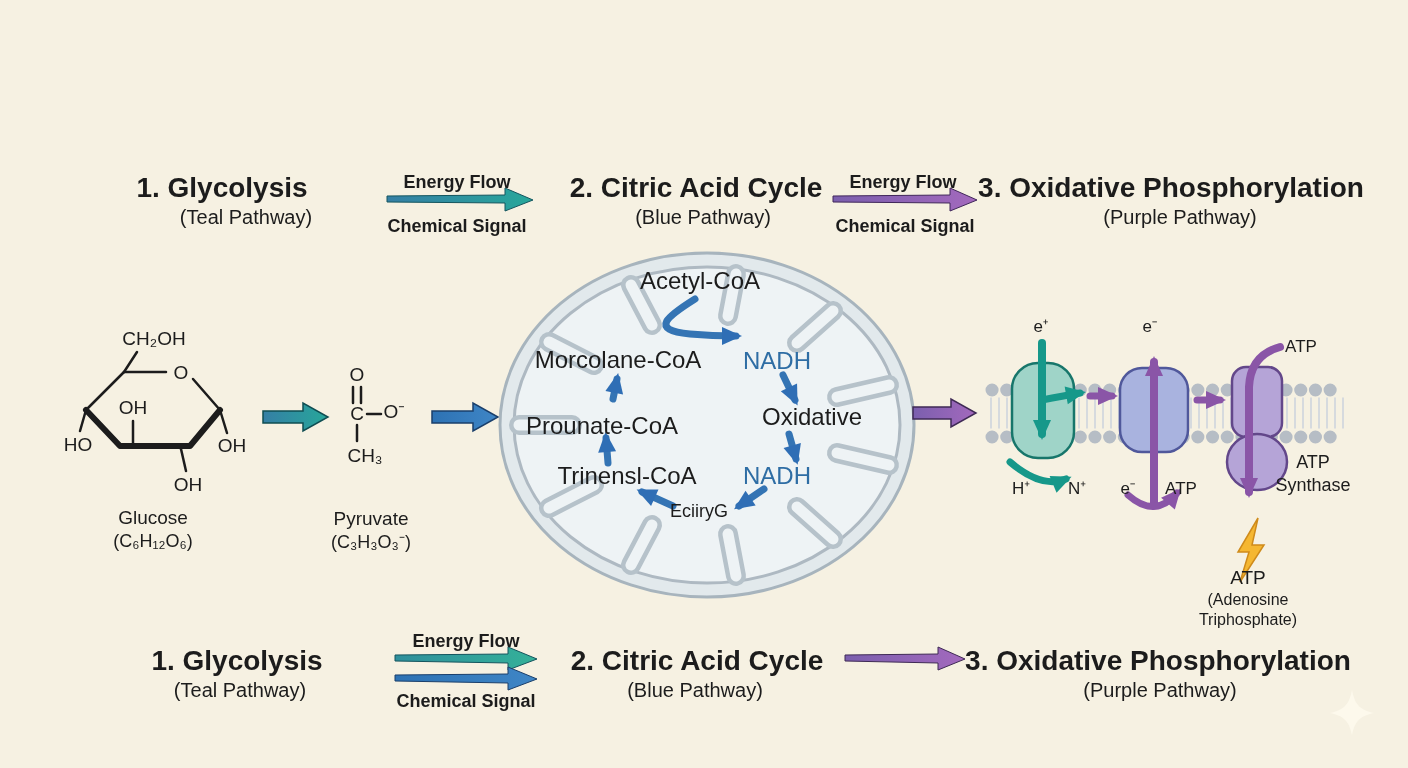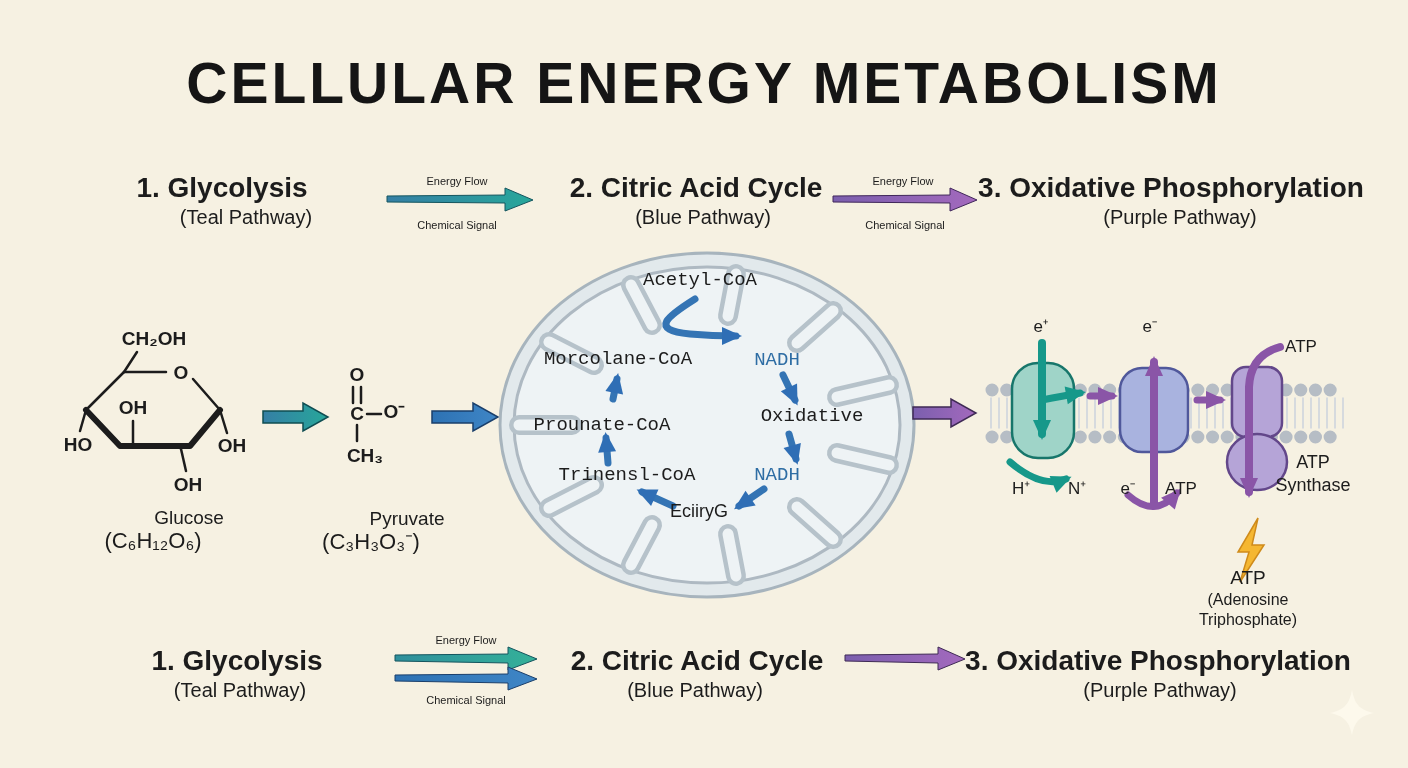--- a/index.html
+++ b/index.html
@@ -9,28 +9,28 @@
   html,body{margin:0;padding:0;}
   body{width:1408px;height:768px;background:var(--bg);
        font-family:"Liberation Sans",sans-serif;color:var(--ink);overflow:hidden;}
   .canvas{position:relative;width:1408px;height:768px;}
   svg.layer{position:absolute;left:0;top:0;}
   .lbl{position:absolute;transform:translate(-50%,-50%);white-space:nowrap;
        line-height:1.05;text-align:center;}
   .title{font-size:57px;font-weight:800;letter-spacing:3px;color:#151515;}
   .step-title{font-size:28px;font-weight:700;}
   .step-sub{font-size:20px;font-weight:400;}
-  .flow-lbl{font-size:11px;font-weight:400;}
-  .node{font-size:19px;font-family:Liberation Mono, monospace;}
+  .flow-lbl{font-size:18px;font-weight:700;}
+  .node{font-size:24px;}
   .node-sm{font-size:18px;}
   .nadh{color:var(--nadh);font-weight:500;}
-  .atom{font-size:19px;font-weight:700;}
+  .atom{font-size:19px;font-weight:400;}
   .atom-bg{background:var(--bg);padding:0 2px;}
-  .chem-name{font-size:19px;margin-left:36px;}
-  .chem-formula{font-size:22px;}
+  .chem-name{font-size:19px;}
+  .chem-formula{font-size:18px;}
   .ion{font-size:17px;font-weight:500;}
   .syn{font-size:18px;}
   .prod{font-size:19px;font-weight:500;}
   .prod-sub{font-size:16px;text-align:center;}
 </style>
 </head>
 <body>
 
 <div class="canvas">
 
@@ -159,21 +159,20 @@
     <path d="M1258,518 L1238,552 L1249,552 L1240,582 L1264,545 L1252,545 Z" fill="#f5b732" stroke="#cf8b1b" stroke-width="1.5"></path>
 
     <polygon points="395,655 508,654 508,647 537,659 508,670 508,663 395,661" fill="url(#gTeal2)" stroke="#14555e" stroke-width="1"></polygon>
     <polygon points="395,675 508,674 508,667 537,679 508,690 508,683 395,681" fill="url(#gBlue)" stroke="#1a3f6b" stroke-width="1"></polygon>
     <polygon points="845,655 938,654 938,647 965,659 938,670 938,663 845,661" fill="url(#gPurple)" stroke="#3f2a55" stroke-width="1"></polygon>
 
     <path d="M1352,690 C1355,705 1360,710 1374,713 C1360,716 1355,721 1352,735
              C1349,721 1344,716 1330,713 C1344,710 1349,705 1352,690 Z" fill="#fdf9ec"></path>
   </svg>
 
-  <div class="lbl title" style="left:704px;top:84px">CELLULAR ENERGY METABOLISM</div>
 
   <div class="lbl step-title" style="left:222px;top:188px">1. Glycolysis</div>
   <div class="lbl step-sub" style="left:246px;top:217px">(Teal Pathway)</div>
   <div class="lbl flow-lbl" style="left:457px;top:182px">Energy Flow</div>
   <div class="lbl flow-lbl" style="left:457px;top:226px">Chemical Signal</div>
   <div class="lbl step-title" style="left:696px;top:188px">2. Citric Acid Cycle</div>
   <div class="lbl step-sub" style="left:703px;top:217px">(Blue Pathway)</div>
   <div class="lbl flow-lbl" style="left:903px;top:182px">Energy Flow</div>
   <div class="lbl flow-lbl" style="left:905px;top:226px">Chemical Signal</div>
   <div class="lbl step-title" style="left:1171px;top:188px">3. Oxidative Phosphorylation</div>

